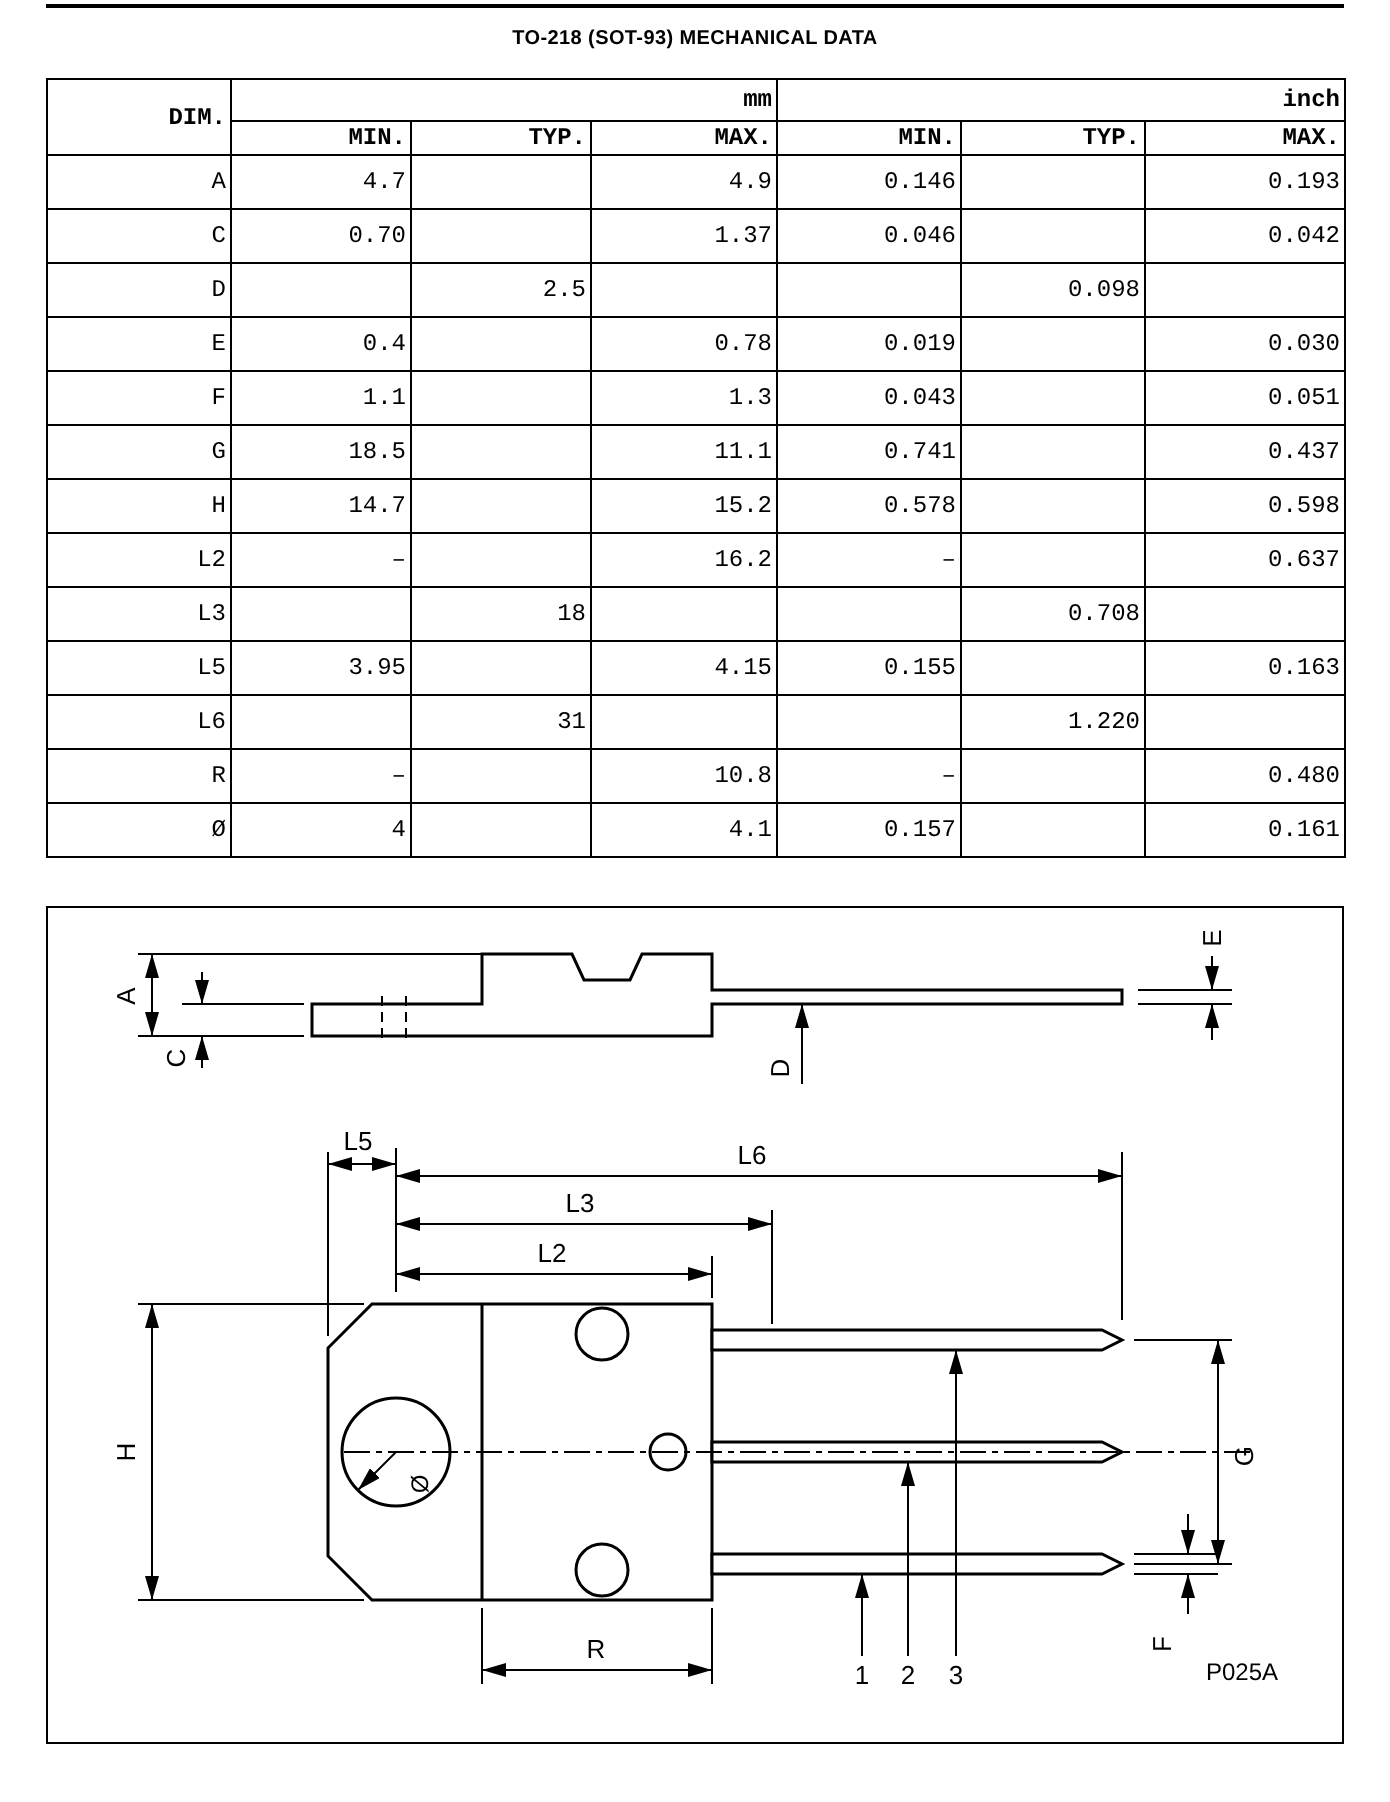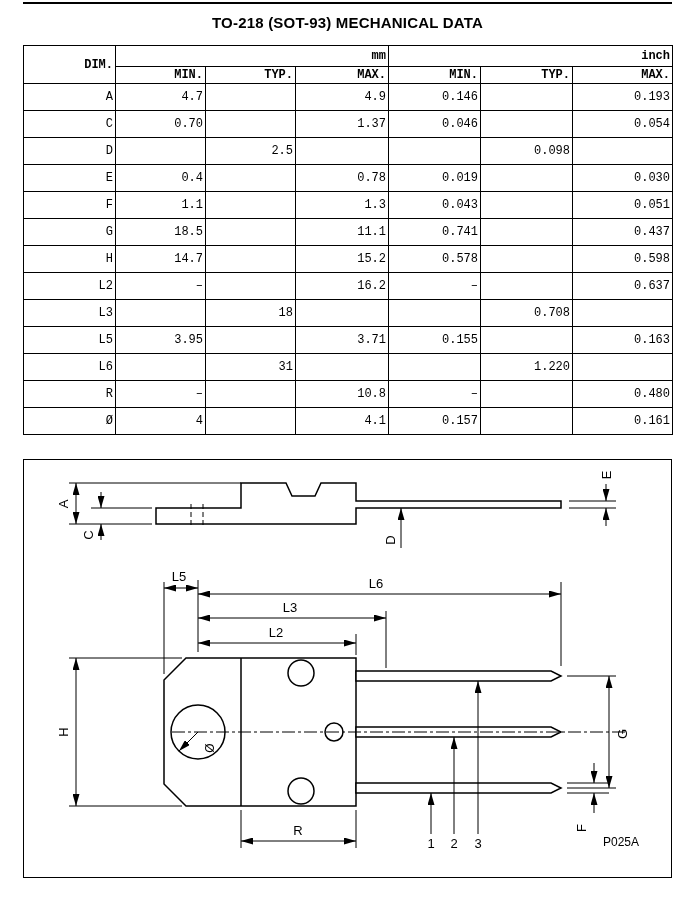--- a/index.html
+++ b/index.html
@@ -5,21 +5,21 @@
   * { box-sizing: border-box; }
   html, body { margin: 0; padding: 0; }
   body {
     width: 695px; height: 901px;
     background: #fff; color: #000;
     font-family: "Liberation Sans", "DejaVu Sans", sans-serif;
   }
   .page { padding: 0 23px; }
   .top-rule { height: 0; border-top: 2px solid #000; margin-top: 2px; }
   .title {
-    font-size: 15px; font-weight: bold; text-align: center;
+    font-size: 10px; font-weight: bold; text-align: center;
     margin: 10px 0 14px; letter-spacing: .2px;
   }
   table.dim-table {
     width: 649px; border-collapse: collapse; table-layout: fixed;
     text-align: right; font-size: 12px; font-family: Liberation Mono, monospace;
   }
   .dim-table th, .dim-table td { border: 1px solid #000; padding: 1px 2px; }
   .dim-table th { font-weight: bold; font-size: 12px; }
   .dim-table thead tr.unit-row th { height: 21px; }
   .dim-table thead tr.sub-row th { height: 17px; }
@@ -83,21 +83,21 @@
           <td></td>
           <td>0.193</td>
         </tr>
         <tr>
           <td>C</td>
           <td>0.70</td>
           <td></td>
           <td>1.37</td>
           <td>0.046</td>
           <td></td>
-          <td>0.054</td>
+          <td>0.042</td>
         </tr>
         <tr>
           <td>D</td>
           <td></td>
           <td>2.5</td>
           <td></td>
           <td></td>
           <td>0.098</td>
           <td></td>
         </tr>
@@ -152,21 +152,21 @@
           <td>18</td>
           <td></td>
           <td></td>
           <td>0.708</td>
           <td></td>
         </tr>
         <tr>
           <td>L5</td>
           <td>3.95</td>
           <td></td>
-          <td>3.71</td>
+          <td>4.15</td>
           <td>0.155</td>
           <td></td>
           <td>0.163</td>
         </tr>
         <tr>
           <td>L6</td>
           <td></td>
           <td>31</td>
           <td></td>
           <td></td>

